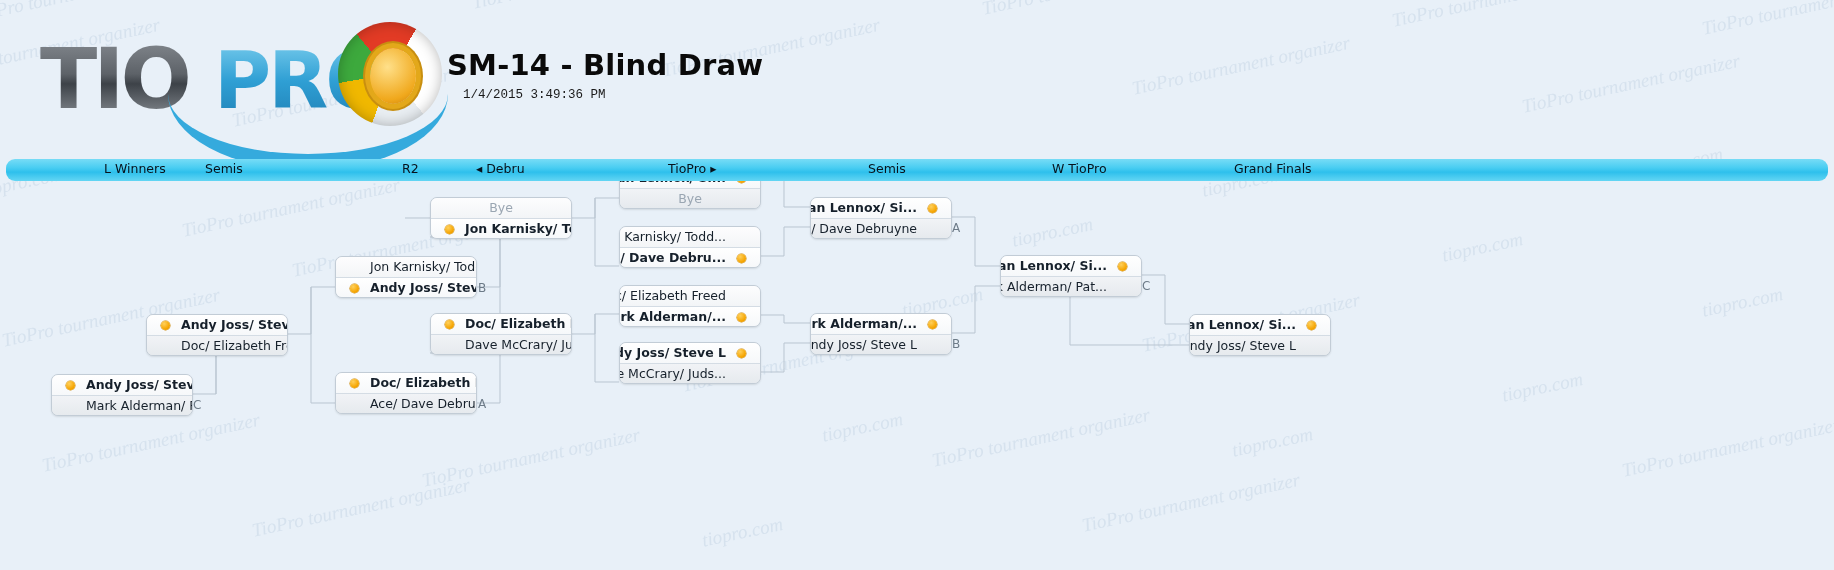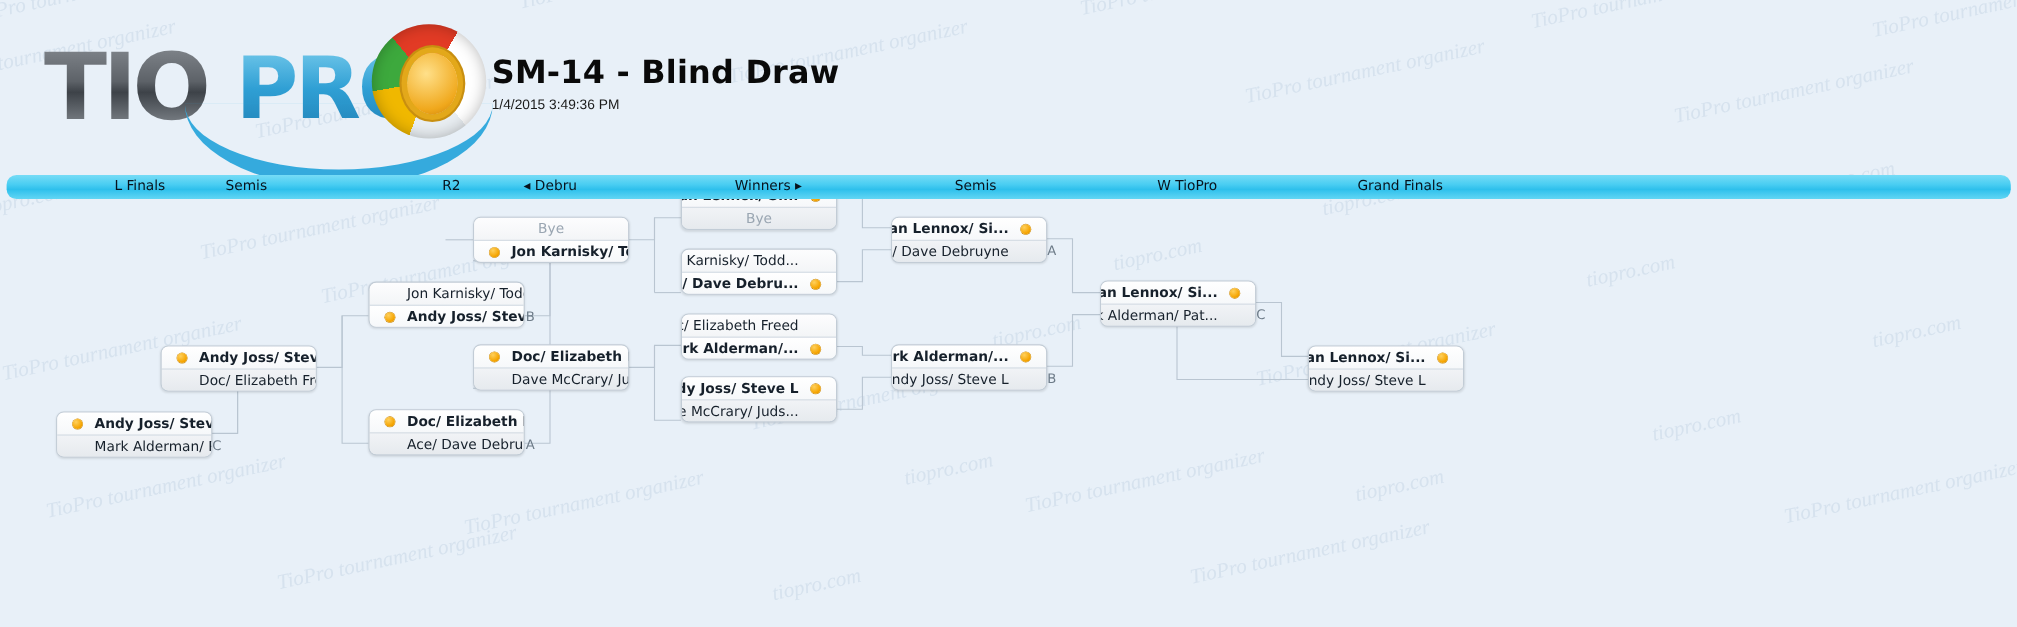--- a/index.html
+++ b/index.html
@@ -33,21 +33,21 @@
      background:
        conic-gradient(from 200deg,#f0b800 0deg 60deg,#3da93d 60deg 120deg,#e23b25 120deg 190deg,
         #ffffff 190deg 300deg,#e9eef2 300deg 360deg);
      box-shadow:inset 0 0 14px rgba(0,0,0,.28);}
   #logo-ball-core{position:absolute;left:352px;top:40px;width:46px;height:56px;border-radius:50%;
      background:radial-gradient(circle at 38% 34%,#ffe08a,#f0a81c 70%,#c87e06);
      box-shadow:0 0 0 5px #e3a81a,0 0 0 7px #c88f10;}
   #cursor{position:absolute;left:78px;top:5px;width:0;height:0;z-index:5;}
   #title{position:absolute;left:447px;top:48px;font-family:"DejaVu Sans",sans-serif;
      font-weight:bold;font-size:29px;color:#0a0a0a;letter-spacing:.2px;}
-  #subtitle{position:absolute;left:447px;top:88px;font-family:Liberation Sans, sans-serif;
+  #subtitle{position:absolute;left:463px;top:88px;font-family:Liberation Mono, monospace;
      font-size:12.5px;color:#1a1a1a;}
 
   
   #roundbar{position:absolute;left:6px;top:159px;width:1822px;height:22px;z-index:3;
     background:linear-gradient(180deg,#77dcf6 0%,#49cdf2 40%,#2ec0ec 60%,#63d6f4 100%);
     border-radius:9px;}
   #roundbar .rl{position:absolute;top:2px;font-size:12.5px;color:#07121c;
     font-family:"DejaVu Sans",sans-serif;white-space:nowrap;}
 
   
@@ -126,25 +126,25 @@
 
   <svg id="cursor" width="40" height="52" viewBox="0 0 40 52" style="position:absolute;left:78px;top:5px;">
     <path d="M4,2 L4,40 L13,31 L19,45 L26,42 L20,28 L32,27 Z" fill="#2b2b2b" stroke="#ffffff" stroke-width="2"></path>
   </svg>
 
   <div id="title">SM-14 - Blind Draw</div>
   <div id="subtitle">1/4/2015 3:49:36 PM</div>
 </div>
 
 <div id="roundbar">
-    <div class="rl" style="left: 98px;">L Finals</div>
+    <div class="rl" style="left: 98px;">L Winners</div>
     <div class="rl" style="left: 199px;">Semis</div>
     <div class="rl" style="left: 396px;">R2</div>
     <div class="rl" style="left: 470px;">◂ Debru</div>
-    <div class="rl" style="left: 662px;">Winners ▸</div>
+    <div class="rl" style="left: 662px;">TioPro ▸</div>
     <div class="rl" style="left: 862px;">Semis</div>
     <div class="rl" style="left: 1046px;">W TioPro</div>
     <div class="rl" style="left: 1228px;">Grand Finals</div>
   </div>
 
 <div id="bracket">
   <svg id="lines">
     <g fill="none" stroke="#b9c5d1" stroke-width="1">
 
       <path d="M286,334 L311,334 L311,287 L335,287"></path>

